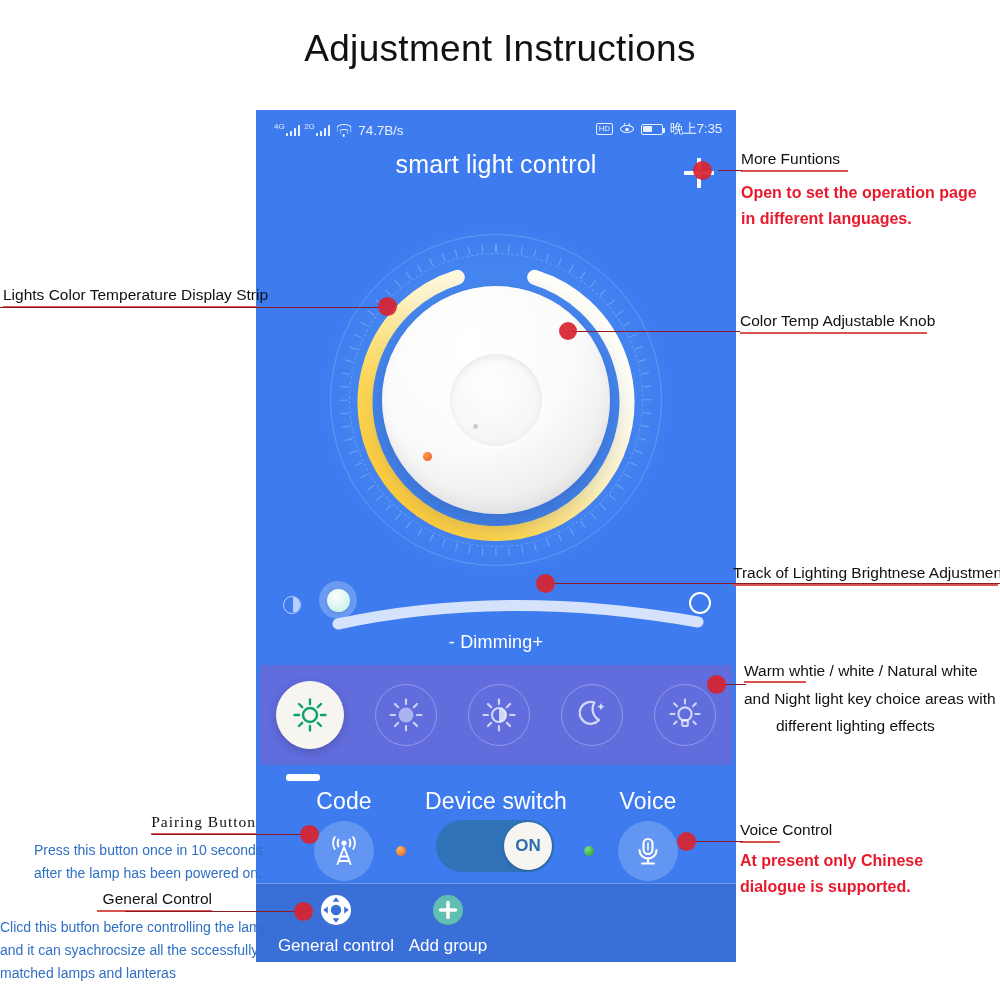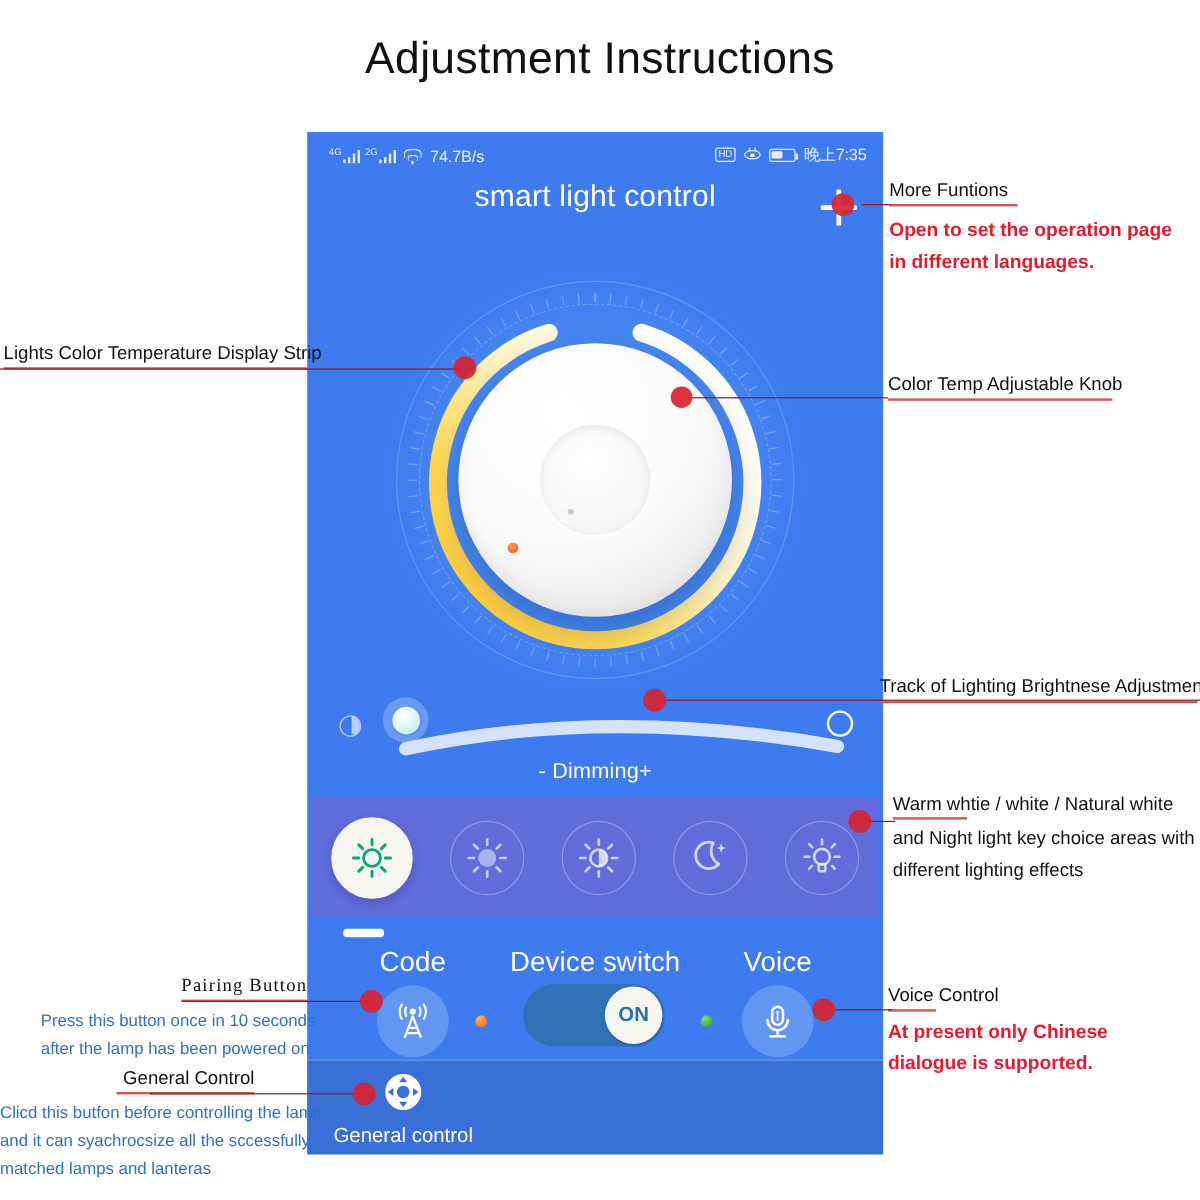--- a/index.html
+++ b/index.html
@@ -465,20 +465,30 @@
         <circle cx="18" cy="18" r="5.2" fill="#3b6fd8"></circle>
         <g fill="#3b6fd8">
           <path d="M 18 5.2 l 3.4 4.6 h -6.8 Z"></path>
           <path d="M 18 30.8 l 3.4 -4.6 h -6.8 Z"></path>
           <path d="M 5.2 18 l 4.6 -3.4 v 6.8 Z"></path>
           <path d="M 30.8 18 l -4.6 -3.4 v 6.8 Z"></path>
         </g>
       </svg>
       <span class="nav-lbl">General control</span>
     </div>
+    <div class="nav-item nav-add">
+      <svg width="36" height="36" viewBox="0 0 36 36">
+        <circle cx="18" cy="18" r="15" fill="#5fbfb0"></circle>
+        <g stroke="#ffffff" stroke-width="3.6" stroke-linecap="round">
+          <line x1="10.5" y1="18" x2="25.5" y2="18"></line>
+          <line x1="18" y1="10.5" x2="18" y2="25.5"></line>
+        </g>
+      </svg>
+      <span class="nav-lbl">Add group</span>
+    </div>
   </div>
 </div>
 
 <div class="ann" style="left:741px;top:150px;">
   <div class="ann-title">More Funtions</div>
   <div class="uline" style="width:107px;margin-top:2px;"></div>
   <div class="ann-red" style="margin-top:8px;">Open to set the operation page</div>
   <div class="ann-red">in different languages.</div>
 </div>
 <div class="lead" style="left:718px;top:170px;width:24px;"></div>
@@ -502,21 +512,21 @@
   <div class="ann-title">Track of Lighting Brightnese Adjustment</div>
   <div class="uline" style="width:265px;margin-top:2px;"></div>
 </div>
 <div class="lead" style="left:550px;top:583px;width:450px;"></div>
 <div class="marker" style="left:536px;top:574px;width:19px;height:19px;"></div>
 
 <div class="ann" style="left:744px;top:662px;">
   <div class="ann-title">Warm whtie / white / Natural white</div>
   <div class="uline" style="width:62px;margin-top:1px;"></div>
   <div class="ann-title" style="margin-top:7px;">and Night light key choice areas with</div>
-  <div class="ann-title" style="margin-top:9px;">different lighting effects</div>
+  <div class="ann-title" style="margin-top:9px;margin-left:32px;">different lighting effects</div>
 </div>
 <div class="lead" style="left:722px;top:684px;width:24px;"></div>
 <div class="marker" style="left:707px;top:675px;width:19px;height:19px;"></div>
 
 <div class="ann" style="left:740px;top:821px;">
   <div class="ann-title">Voice Control</div>
   <div class="uline" style="width:40px;margin-top:2px;"></div>
   <div class="ann-red" style="margin-top:5px;">At present only Chinese</div>
   <div class="ann-red">dialogue is supported.</div>
 </div>

